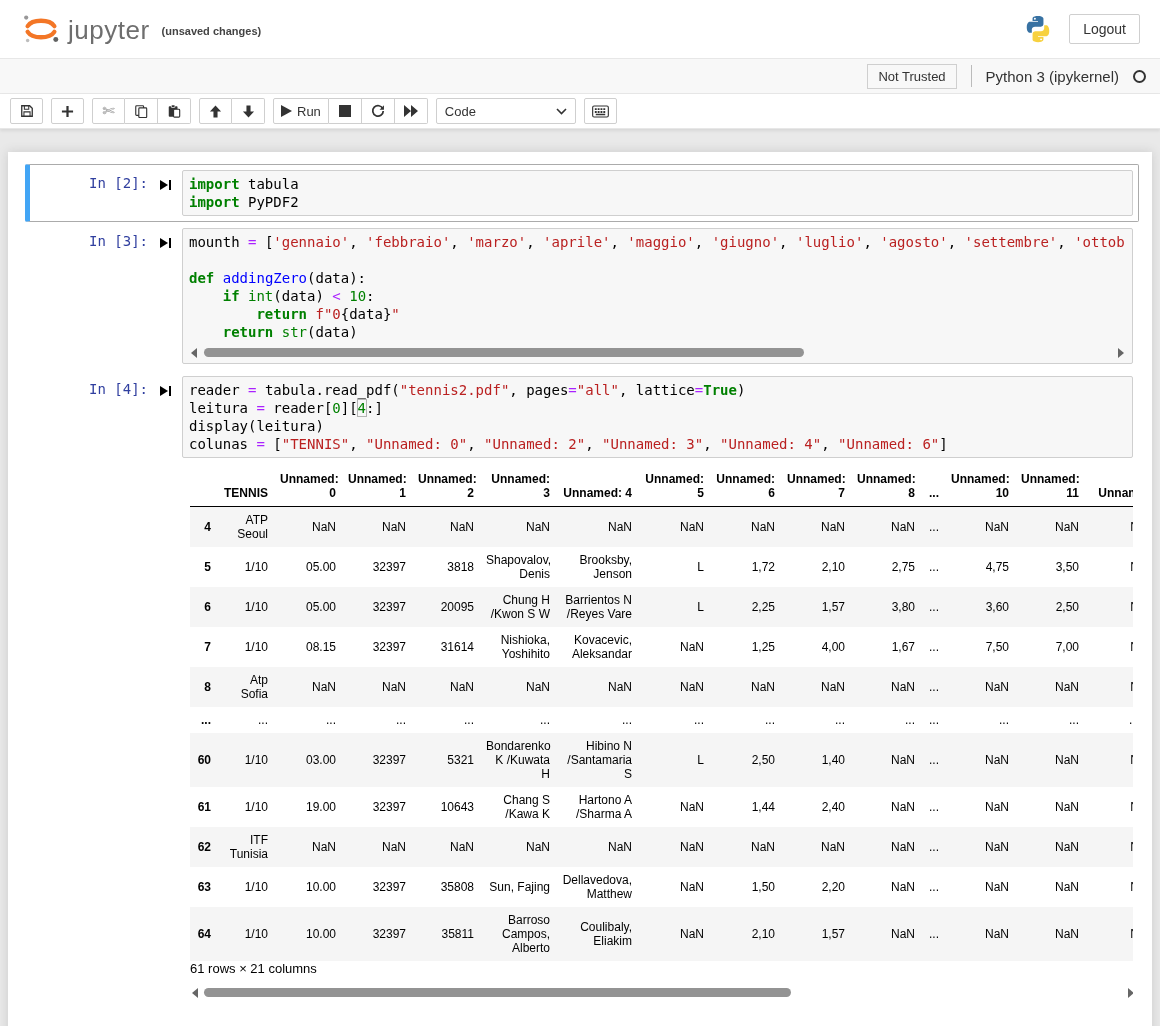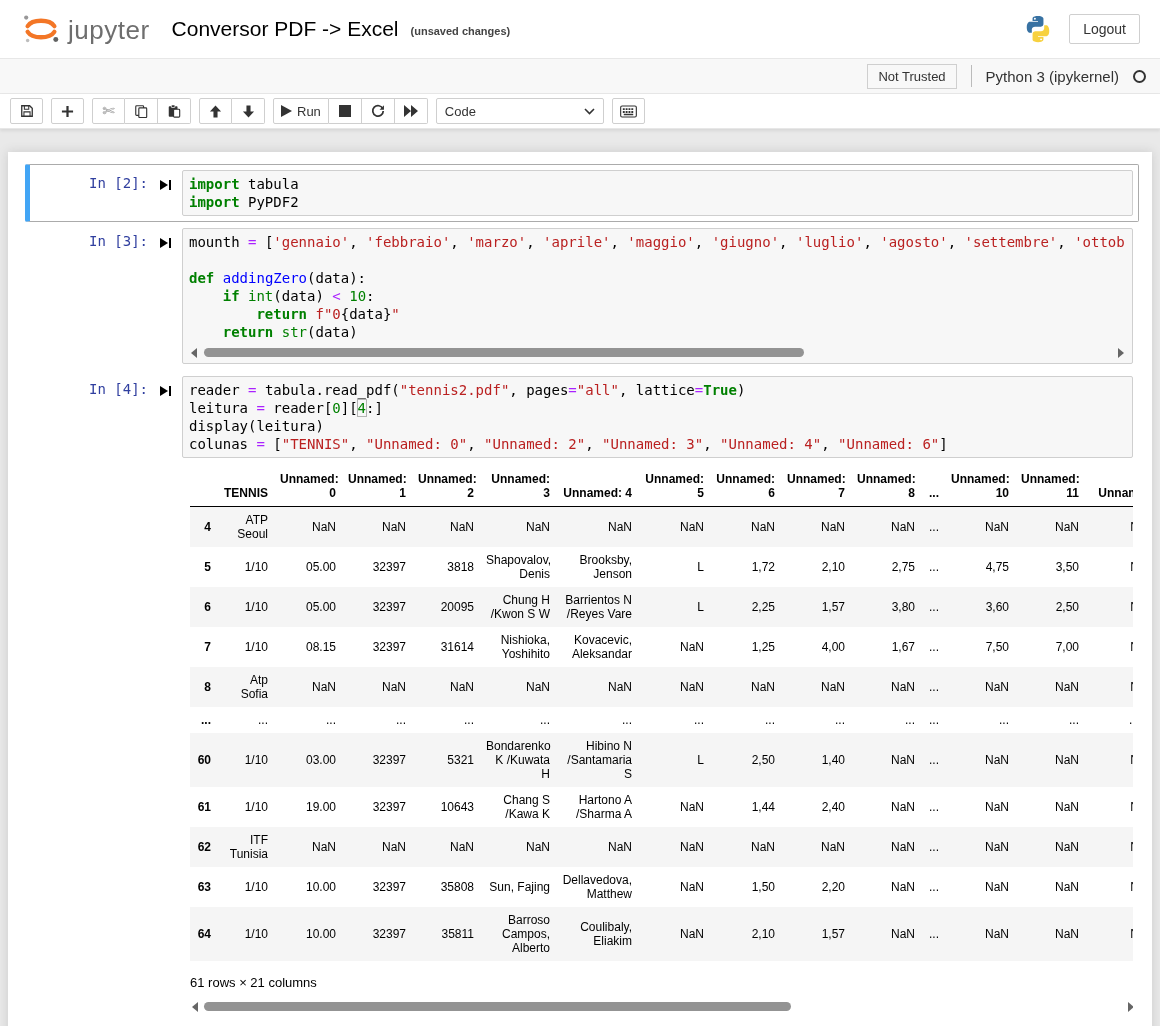--- a/index.html
+++ b/index.html
@@ -30,21 +30,21 @@
   
   .toolbar { height:35px; background:#fff; border-bottom:1px solid #e7e7e7; display:flex; align-items:center;
     padding:0 10px; gap:8px; box-shadow:0 2px 3px rgba(0,0,0,0.08); position:relative; z-index:5; }
   .btn-group { display:flex; }
   .tb-btn { height:26px; min-width:33px; background:#fff; border:1px solid #cfcfcf; display:flex;
     align-items:center; justify-content:center; padding:0 7px; cursor:pointer; color:#333; font-size:13px; gap:5px; }
   .btn-group .tb-btn + .tb-btn { border-left:none; }
   .btn-group .tb-btn:first-child { border-radius:2px 0 0 2px; }
   .btn-group .tb-btn:last-child { border-radius:0 2px 2px 0; }
   .btn-group .tb-btn:only-child { border-radius:2px; }
-  .tb-select { height:26px; width:168px; border:1px solid #cfcfcf; border-radius:2px; background:#fff;
+  .tb-select { height:26px; width:140px; border:1px solid #cfcfcf; border-radius:2px; background:#fff;
     display:flex; align-items:center; font-size:13px; color:#333; padding:0 8px; cursor:pointer; }
   .tb-select .sel-label { flex:1; }
   svg.ic { display:block; }
 
   
   .site { padding-top:23px; height:966px; }
   .notebook { background:#fff; margin:0 8px; height:100%; padding:12px 13px 0 17px;
     box-shadow:0 0 10px rgba(87,87,87,0.2); overflow:hidden; }
 
   .cell { border:1px solid transparent; border-left-width:5px; border-radius:2px; padding:5px; background:#fff; }
@@ -78,39 +78,38 @@
   .output-area { flex:1; padding:4px 0 6px 8px; overflow:hidden; }
 
   
   .df-wrap { width:946px; overflow:hidden; }
   table.dataframe { border-collapse:collapse; table-layout:fixed; width:955px; color:#000; }
   .dataframe th, .dataframe td { font-size:12px; line-height:14px; text-align:right; vertical-align:middle;
     padding:6px 6px; overflow:hidden; font-weight:normal; }
   .dataframe thead th { vertical-align:bottom; font-weight:bold; border-bottom:1px solid #000; }
   .dataframe tbody th { font-weight:bold; }
   .dataframe tbody tr:nth-child(odd) { background:#f5f5f5; }
-  .df-summary { font-size:13px; color:#000; margin-top:14px; }
+  .df-summary { font-size:13px; color:#000; }
   .out-scroll { margin-top:10px; width:946px; }
 </style>
 </head>
 <body>
 
 <div class="hdr">
   <div class="hdr-top">
     <div class="logo-wrap">
       <svg class="ic" width="42" height="38" viewBox="0 0 44 38">
         <path d="M8 16 C13 8.5 31 8.5 36 16" stroke="#f37626" stroke-width="4.5" fill="none" stroke-linecap="round"></path>
         <path d="M8 22 C13 29.5 31 29.5 36 22" stroke="#f37626" stroke-width="4.5" fill="none" stroke-linecap="round"></path>
         <circle cx="6.5" cy="7" r="2.2" fill="#989798"></circle>
         <circle cx="37.5" cy="30" r="2.6" fill="#616262"></circle>
         <circle cx="8" cy="31" r="1.8" fill="#bdbdbd"></circle>
       </svg>
       <span class="logo-text">jupyter</span>
     </div>
-    <span class="nb-title">Conversor PDF -&gt; Excel</span>
     <span class="unsaved">(unsaved changes)</span>
     <div class="hdr-right">
       <svg class="ic" width="30" height="30" viewBox="0 0 32 32">
         <path fill="#3872a3" d="M15.9 2c-6.1 0-5.7 2.7-5.7 2.7l.01 2.8h5.8v.8H7.9S4 7.9 4 14s3.4 5.9 3.4 5.9h2v-2.9s-.1-3.4 3.4-3.4h5.7s3.3.1 3.3-3.2V5S22.3 2 15.9 2zm-3.2 1.9a1 1 0 1 1 0 2.1 1 1 0 0 1 0-2.1z"></path>
         <path fill="#f7d13f" d="M16.1 30c6.1 0 5.7-2.7 5.7-2.7l-.01-2.8H16v-.8h8.1S28 24.1 28 18s-3.4-5.9-3.4-5.9h-2V15s.1 3.4-3.4 3.4h-5.7s-3.3-.1-3.3 3.2V27s-.5 3 5.9 3zm3.2-1.9a1 1 0 1 1 0-2.1 1 1 0 0 1 0 2.1z"></path>
       </svg>
       <button class="logout-btn">Logout</button>
     </div>
   </div>
 

